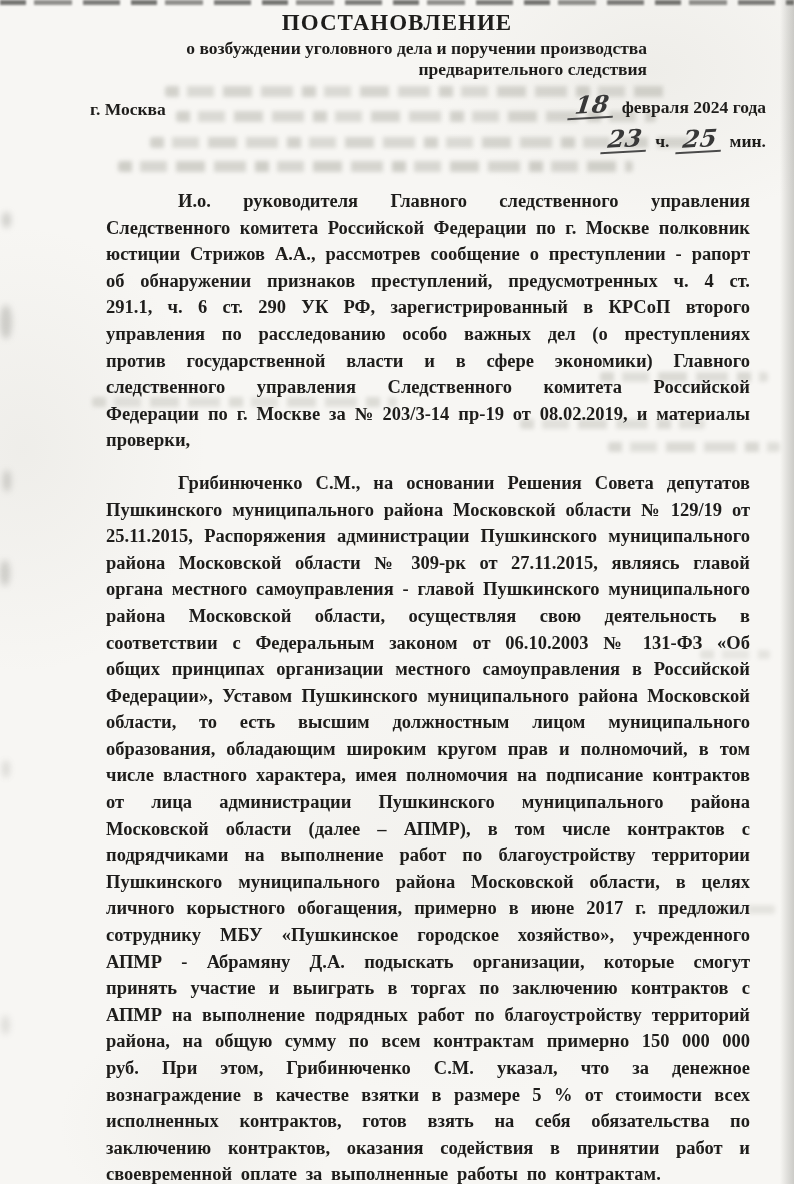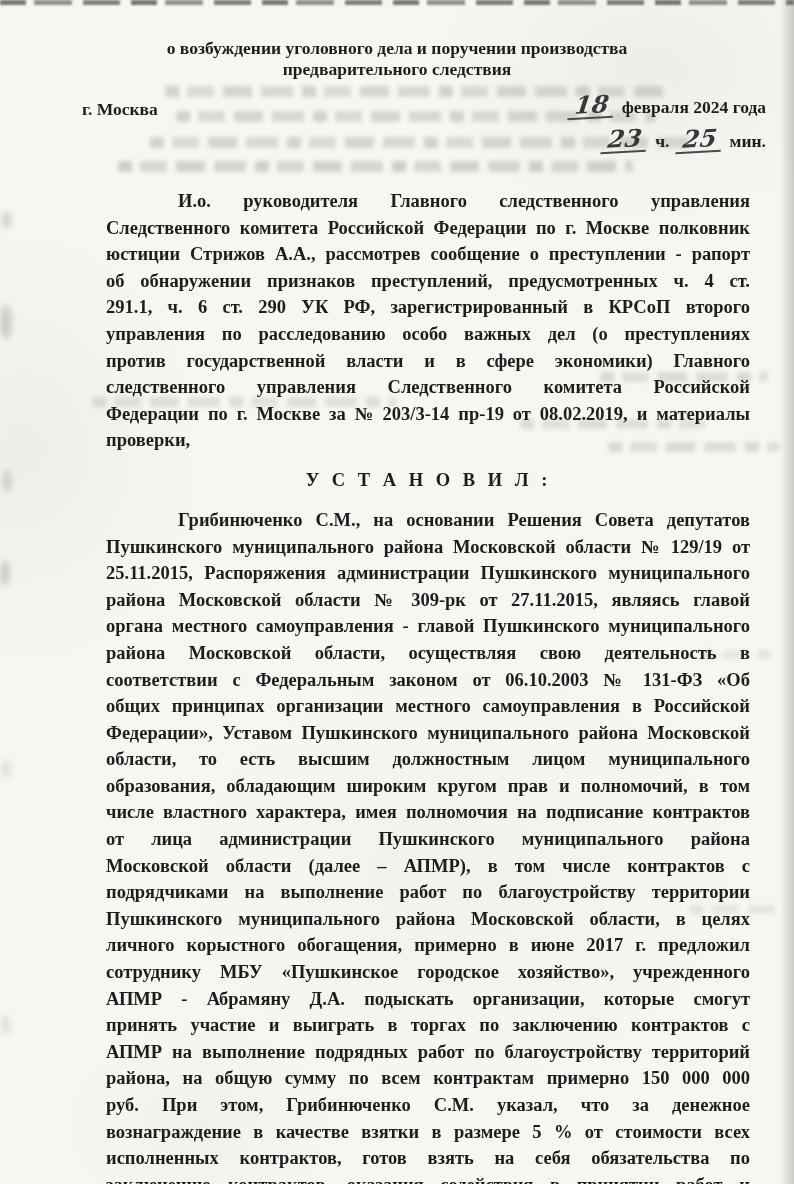--- a/index.html
+++ b/index.html
@@ -64,24 +64,24 @@
   .s6 { top:1015px; left:1px; width:9px;  height:20px; opacity:.6; }
 
   
   .title {
     position:absolute; top:10px; left:0; width:100%;
     margin:0; text-align:center;
     font-size:23px; font-weight:bold; letter-spacing:1px;
   }
   .subtitle {
     position:absolute; top:38px; left:147px; width:500px;
-    text-align:center; font-size:17.5px; font-weight:bold; line-height:21px;
+    text-align:right; font-size:17.5px; font-weight:bold; line-height:21px;
   }
   .city {
-    position:absolute; top:99px; left:82px;
+    position:absolute; top:99px; left:90px;
     font-size:17.5px; font-weight:bold;
   }
   .date-block {
     position:absolute; top:90px; right:28px;
     text-align:right; font-size:17.5px; font-weight:bold; line-height:34px;
     white-space:nowrap;
   }
   .hand {
     font-family:"DejaVu Serif", serif;
     font-style:italic; font-weight:bold;
@@ -126,36 +126,36 @@
   <div class="bleed b8"></div>
   <div class="bleed b9"></div>
   <div class="bleed b10"></div>
   <div class="smudge s1"></div>
   <div class="smudge s2"></div>
   <div class="smudge s3"></div>
   <div class="smudge s4"></div>
   <div class="smudge s5"></div>
   <div class="smudge s6"></div>
 
+  <h1 class="title">ПОСТАНОВЛЕНИЕ</h1>
   <div class="subtitle">о возбуждении уголовного дела и поручении производства предварительного следствия</div>
 
   <span class="city">г. Москва</span>
 
   <div class="date-block">
     <div>
       <span class="hand">18</span>
       <span>февраля 2024 года</span>
     </div>
     <div>
       <span class="hand">23</span>
       <span>ч.</span>
       <span class="hand">25</span>
       <span>мин.</span>
     </div>
   </div>
 
   <div class="body-text">
     <p class="para">И.о. руководителя Главного следственного управления Следственного комитета Российской Федерации по г. Москве полковник юстиции Стрижов А.А., рассмотрев сообщение о преступлении - рапорт об обнаружении признаков преступлений, предусмотренных ч. 4 ст. 291.1, ч. 6 ст. 290 УК РФ, зарегистрированный в КРСоП второго управления по расследованию особо важных дел (о преступлениях против государственной власти и в сфере экономики) Главного следственного управления Следственного комитета Российской Федерации по г. Москве за № 203/3-14 пр-19 от 08.02.2019, и материалы проверки,</p>
-    <div class="resolved">У С Т А Н О В И Л :</div>
     <p class="para">Грибинюченко С.М., на основании Решения Совета депутатов Пушкинского муниципального района Московской области № 129/19 от 25.11.2015, Распоряжения администрации Пушкинского муниципального района Московской области № 309-рк от 27.11.2015, являясь главой органа местного самоуправления - главой Пушкинского муниципального района Московской области, осуществляя свою деятельность в соответствии с Федеральным законом от 06.10.2003 № 131-ФЗ «Об общих принципах организации местного самоуправления в Российской Федерации», Уставом Пушкинского муниципального района Московской области, то есть высшим должностным лицом муниципального образования, обладающим широким кругом прав и полномочий, в том числе властного характера, имея полномочия на подписание контрактов от лица администрации Пушкинского муниципального района Московской области (далее – АПМР), в том числе контрактов с подрядчиками на выполнение работ по благоустройству территории Пушкинского муниципального района Московской области, в целях личного корыстного обогащения, примерно в июне 2017 г. предложил сотруднику МБУ «Пушкинское городское хозяйство», учрежденного АПМР - Абрамяну Д.А. подыскать организации, которые смогут принять участие и выиграть в торгах по заключению контрактов с АПМР на выполнение подрядных работ по благоустройству территорий района, на общую сумму по всем контрактам примерно 150&nbsp;000&nbsp;000 руб. При этом, Грибинюченко С.М. указал, что за денежное вознаграждение в качестве взятки в размере 5 % от стоимости всех исполненных контрактов, готов взять на себя обязательства по заключению контрактов, оказания содействия в принятии работ и своевременной оплате за выполненные работы по контрактам.</p>
   </div>
 
 </div>
 
 </body></html>

